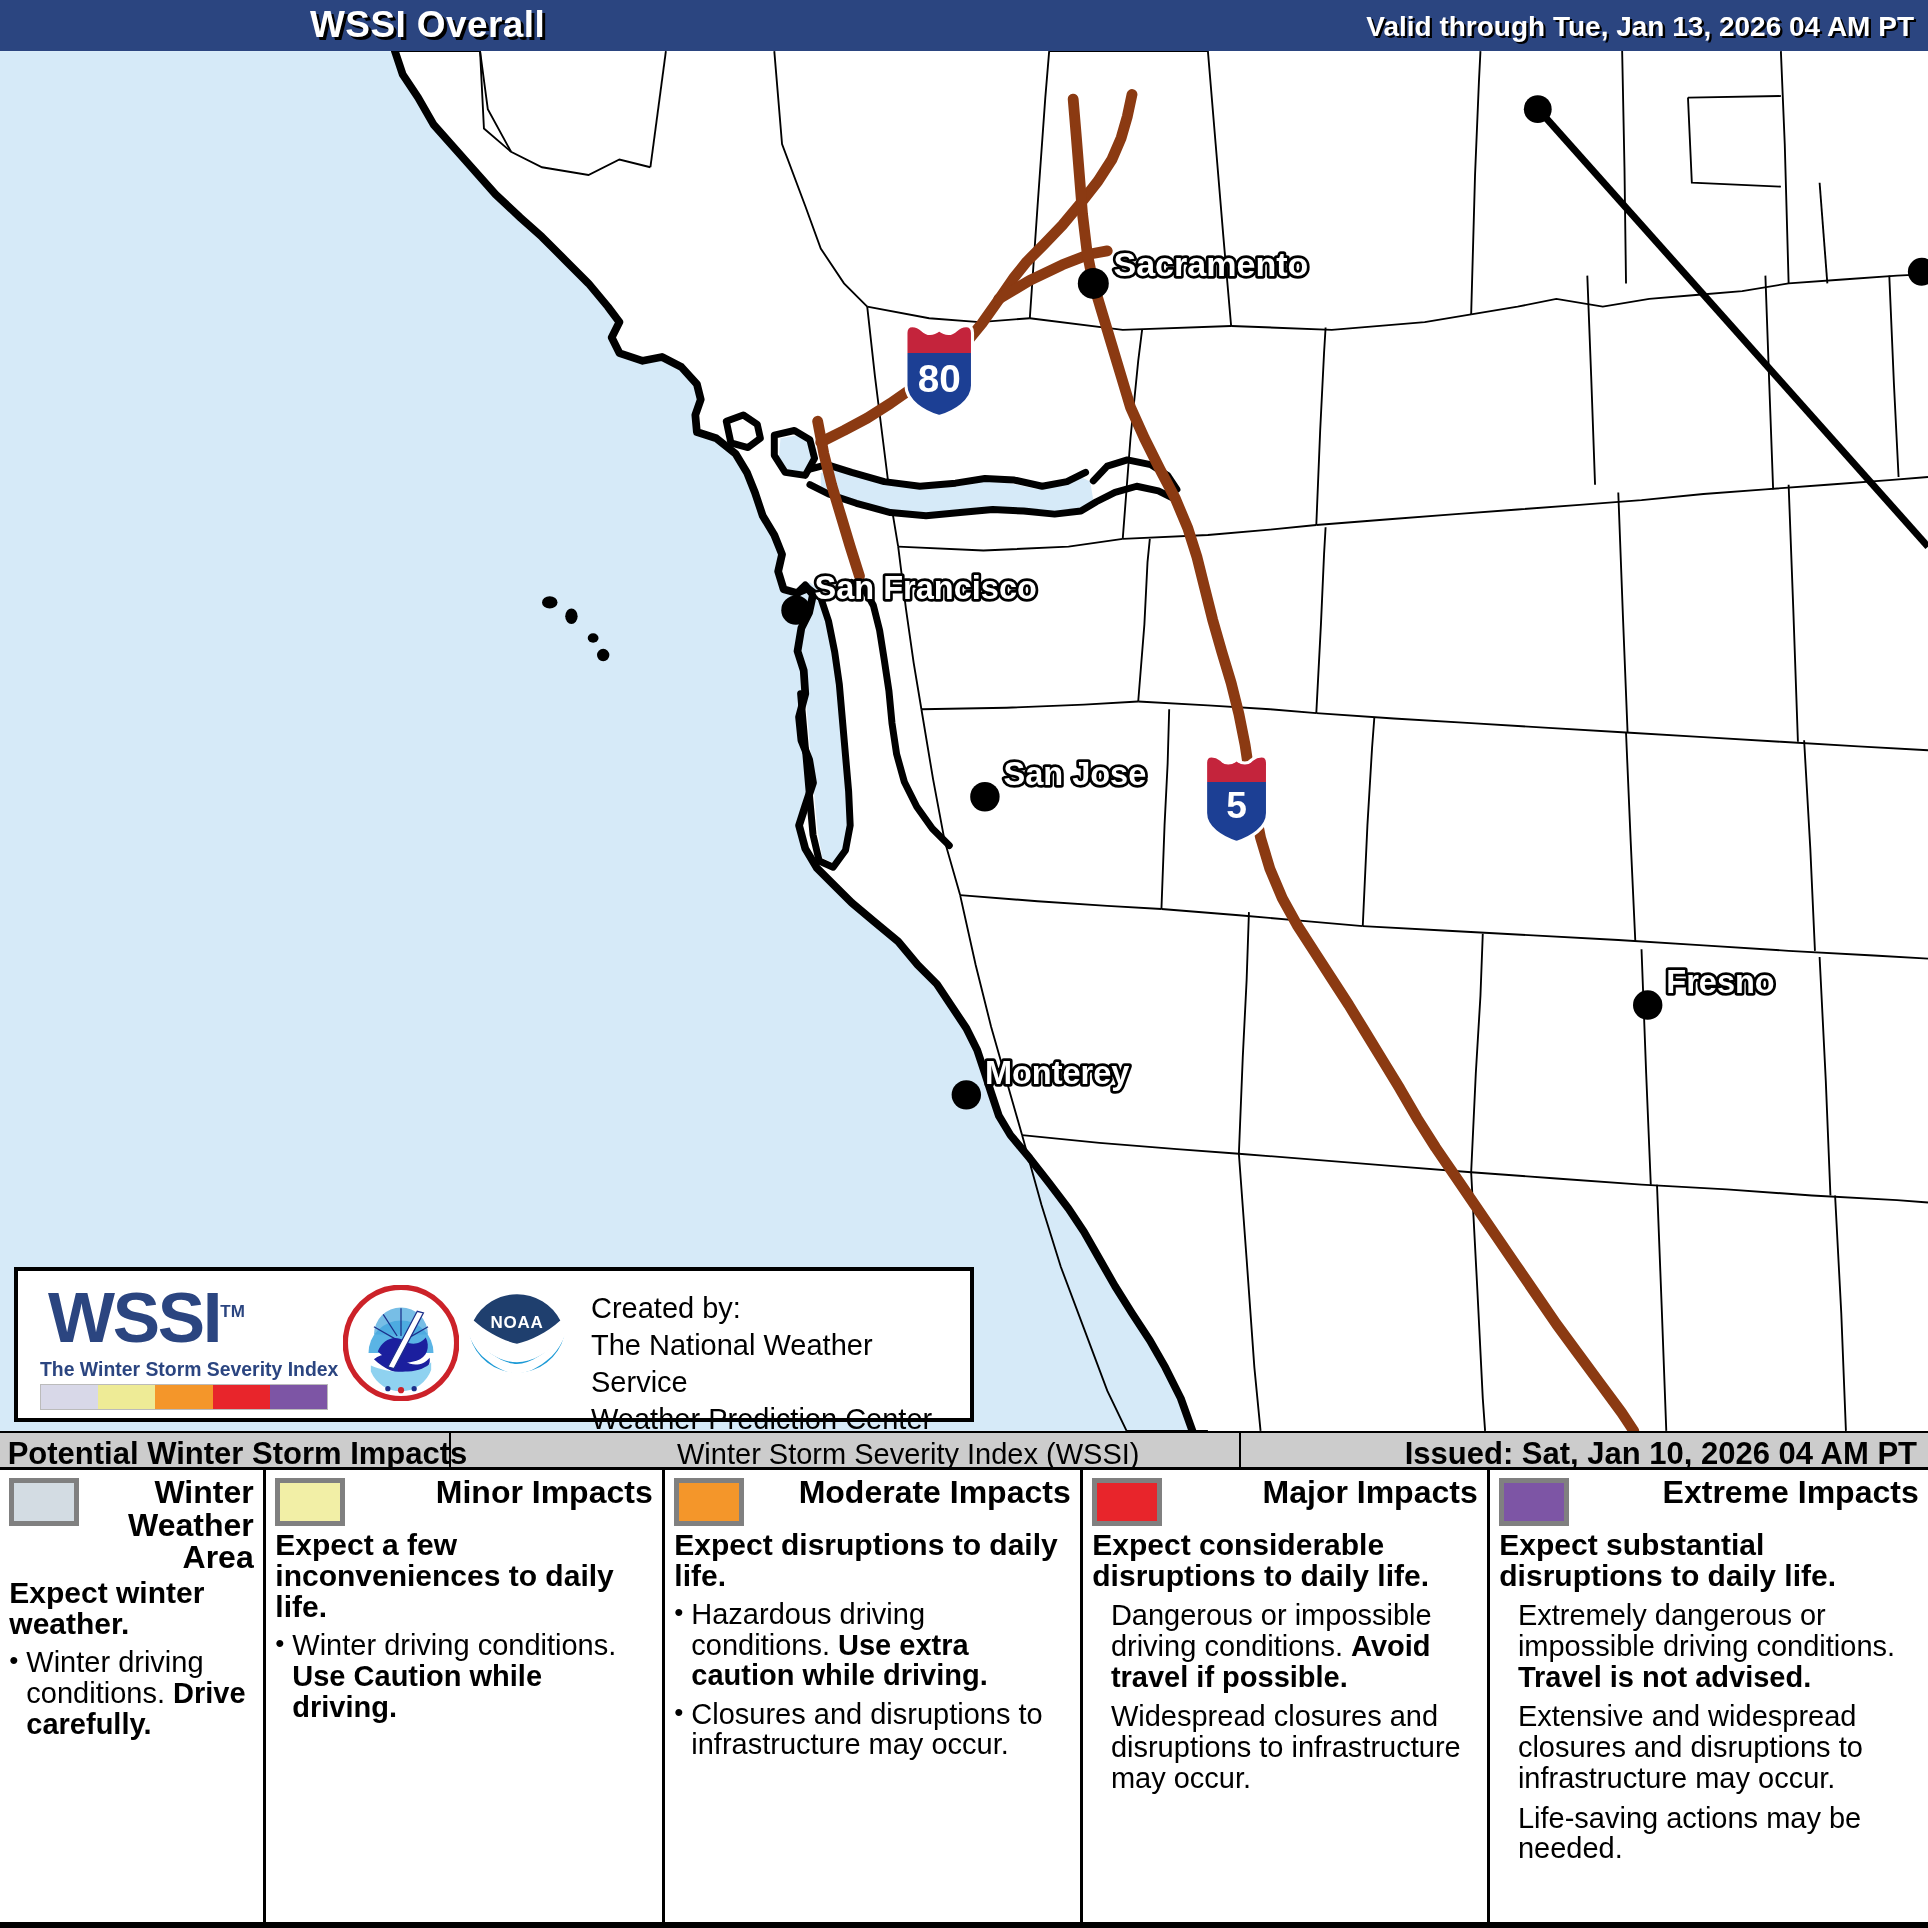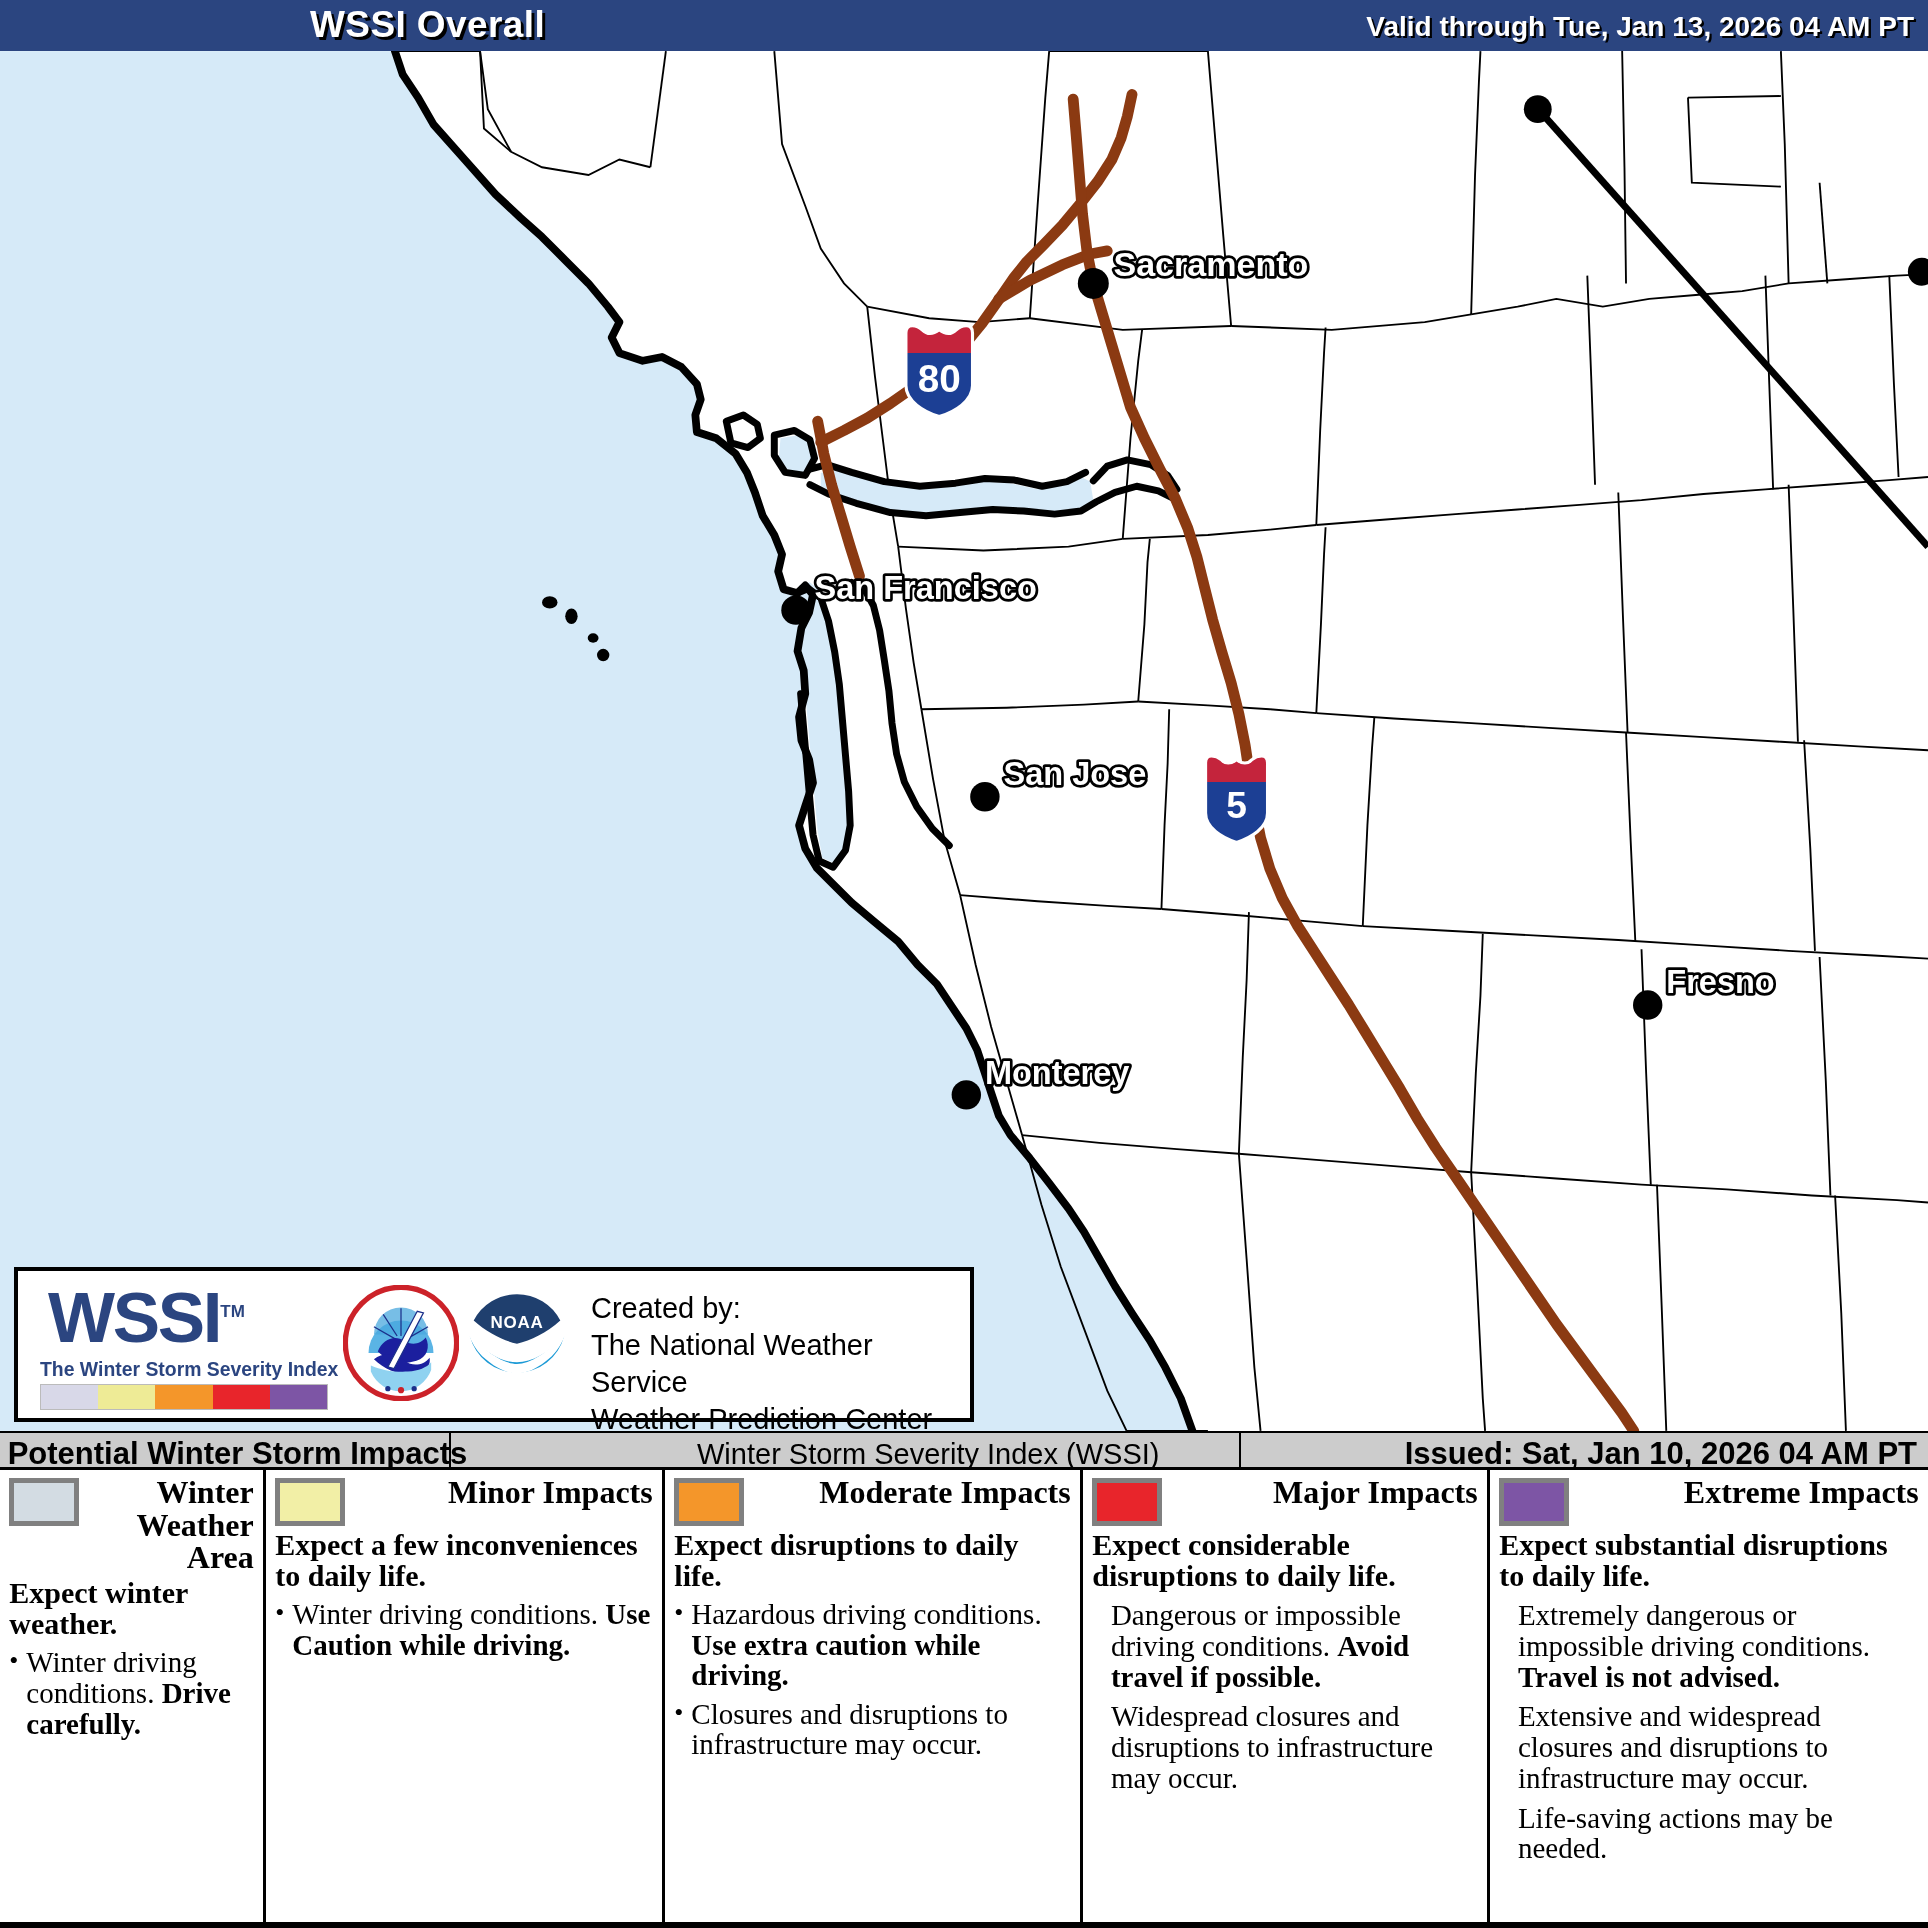--- a/index.html
+++ b/index.html
@@ -33,28 +33,28 @@
       border:0.8px solid #bbb;box-sizing:border-box;}
   .wssi-strip i{display:block;height:100%;flex:1;}
   .nws-logo{position:absolute;left:325px;top:14px;width:116px;height:116px;}
   .noaa-logo{position:absolute;left:441px;top:14px;width:116px;height:116px;}
   .createdby{position:absolute;left:573px;top:18.6px;font-size:29px;color:#000;line-height:1.28;}
 
   
   .graybar{position:absolute;left:0;top:1431px;width:1928px;height:39px;background:#cccccc;
       border-top:2.3px solid #000;border-bottom:3.1px solid #000;box-sizing:border-box;}
   .graybar .g-left{position:absolute;left:7.7px;top:3.1px;font-size:31px;font-weight:bold;color:#000;}
-  .graybar .g-mid{position:absolute;left:697px;top:4.6px;font-size:29px;color:#000;}
+  .graybar .g-mid{position:absolute;left:677px;top:4.6px;font-size:29px;color:#000;}
   .graybar .g-right{position:absolute;right:11px;top:3.1px;font-size:31px;font-weight:bold;color:#000;margin-left:8px;}
   .graybar .g-div{position:absolute;top:0;width:2.3px;height:100%;background:#000;}
 
   
   .legend{position:absolute;left:0;top:1470px;width:1928px;height:458px;background:#fff;
       border-bottom:6.2px solid #000;box-sizing:border-box;display:flex;}
-  .lcol{position:relative;box-sizing:border-box;padding:6.2px 9.3px 0 9.3px;font-family:Liberation Serif, serif;}
+  .lcol{position:relative;box-sizing:border-box;padding:6.2px 9.3px 0 9.3px;}
   .lcol + .lcol{border-left:3.9px solid #000;}
   .lcol-0{width:263px;}
   .lcol-1{width:399px;}
   .lcol-2{width:418px;}
   .lcol-3{width:407px;}
   .lcol-4{width:441px;}
   .lhead{display:flex;align-items:flex-start;gap:7.7px;}
   .swatch{width:70px;height:48px;border:5.4px solid #808080;box-sizing:border-box;flex:none;margin-top:1.5px;}
   .lhead-title{font-size:32px;font-weight:bold;color:#000;line-height:1.02;text-align:right;flex:1;}
   .lsummary{font-size:30px;font-weight:bold;color:#000;line-height:1.04;margin-top:3.1px;}

